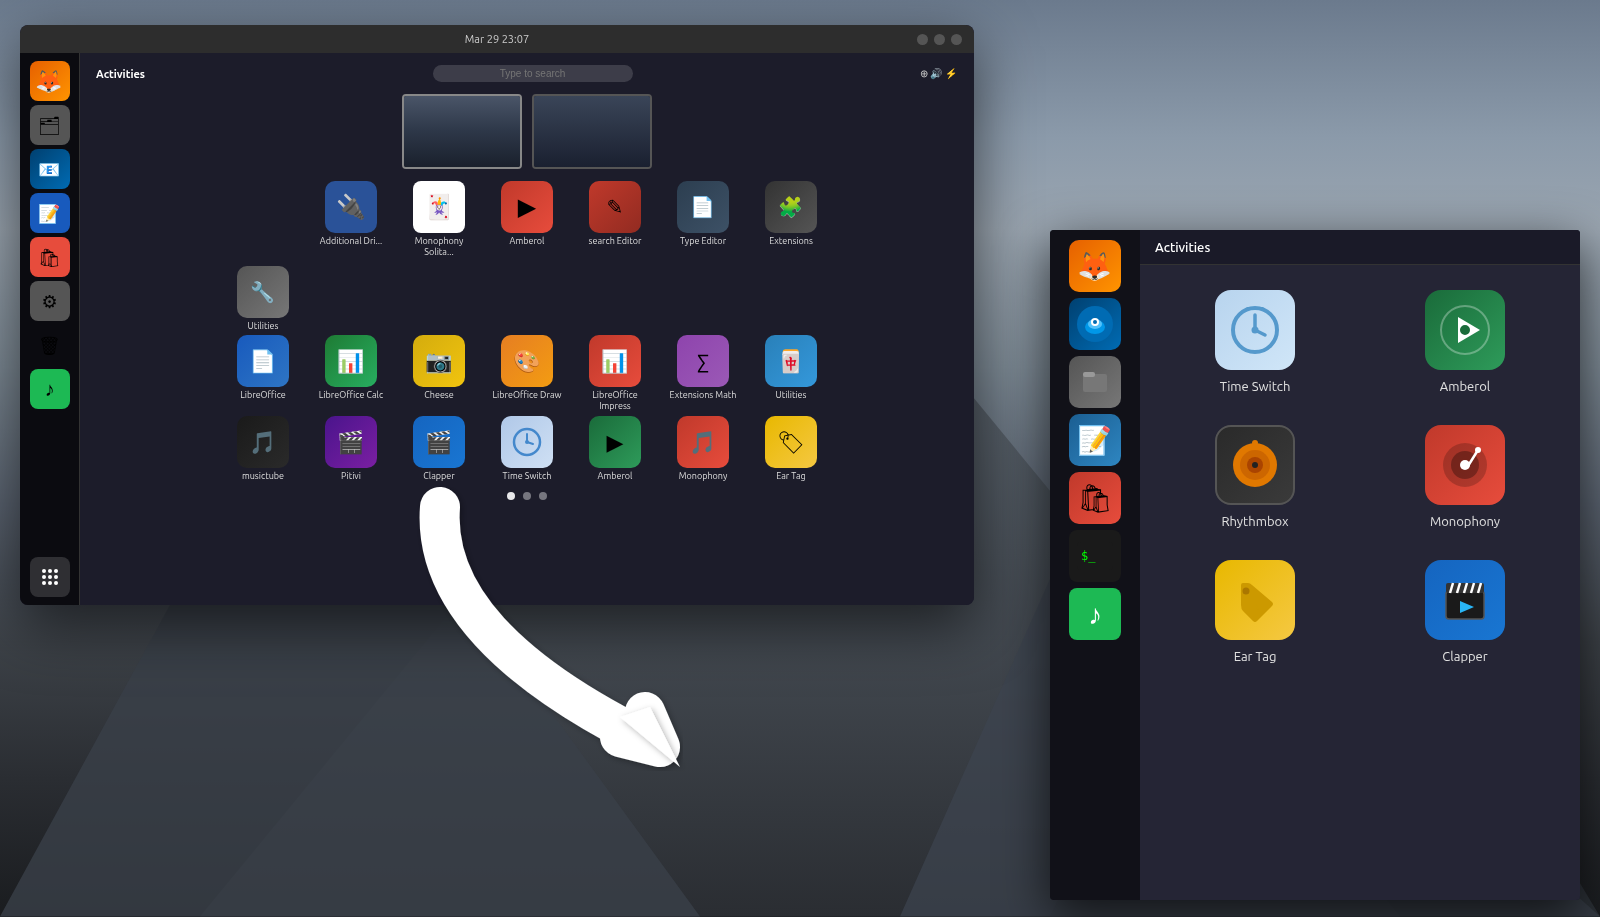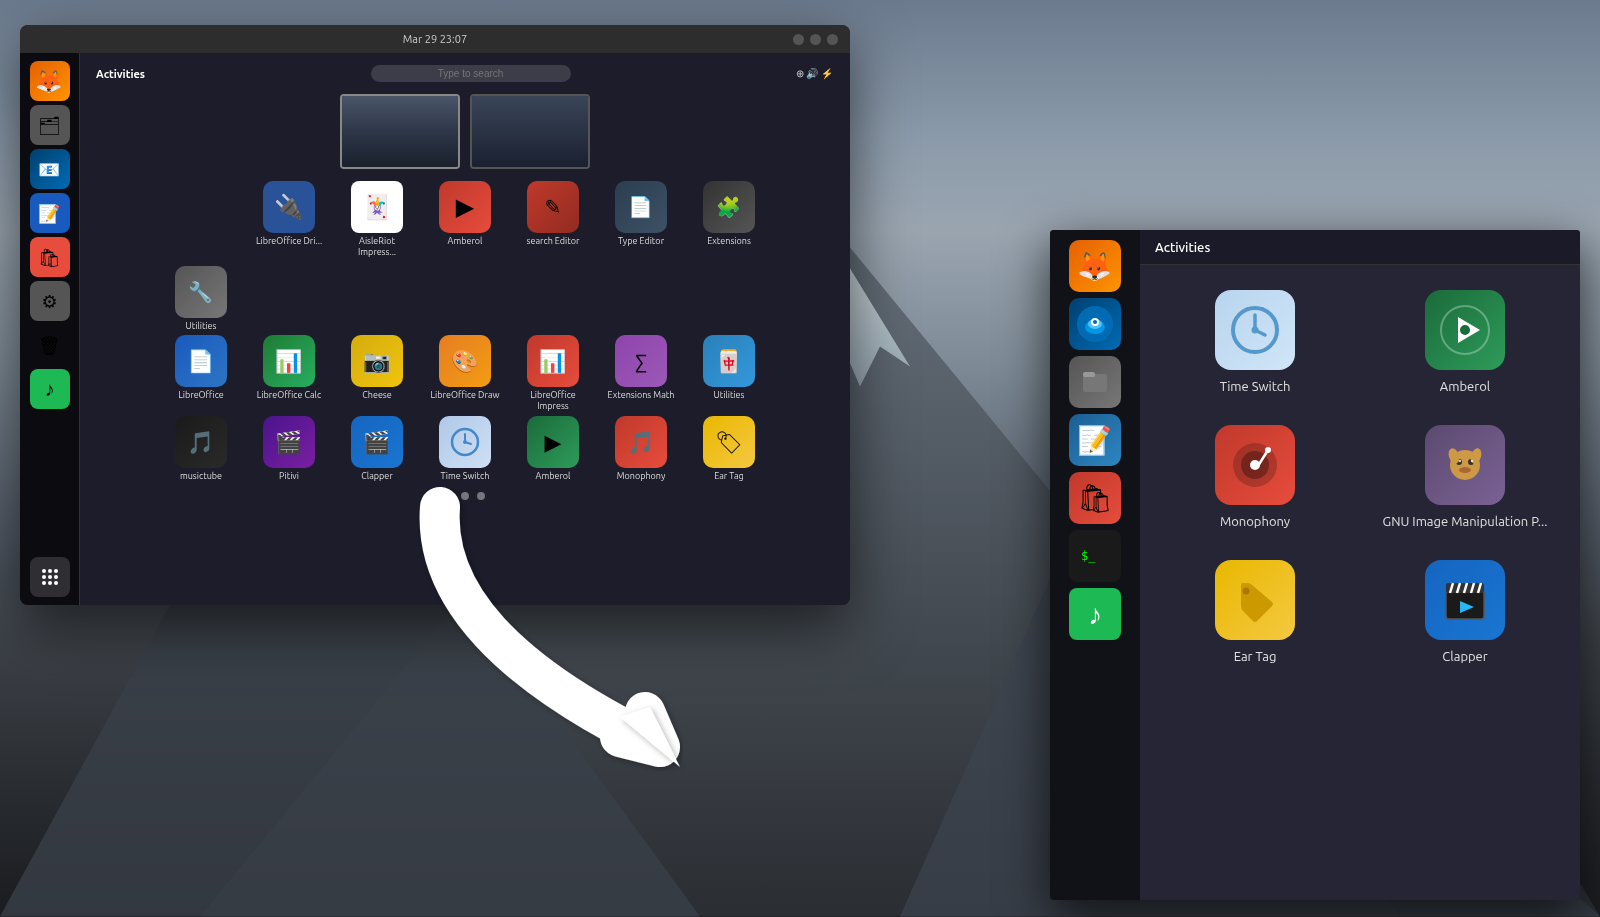--- a/index.html
+++ b/index.html
@@ -29,21 +29,21 @@
       width: 100%;
       height: 80%;
       z-index: 1;
     }
 
     
     .desktop-screenshot {
       position: absolute;
       top: 25px;
       left: 20px;
-      width: 830px;
+      width: 954px;
       height: 580px;
       background: #1a1a2e;
       border-radius: 8px;
       box-shadow: 0 20px 60px rgba(0,0,0,0.6);
       z-index: 10;
       overflow: hidden;
     }
 
     .screenshot-titlebar {
       background: #2d2d2d;
@@ -449,27 +449,27 @@
           <div class="thumb-inner" style="background:linear-gradient(180deg,#3a4558 0%,#1a2030 100%)"></div>
         </div>
       </div>
 
       <div class="app-grid">
 
         <div class="app-item">
           <div class="app-icon-box ic-circuit">
               <span style="font-size:24px;">🔌</span>
             </div>
-          <span class="app-label">LibreOffice Dri...</span>
+          <span class="app-label">Additional Dri...</span>
         </div>
         <div class="app-item">
           <div class="app-icon-box ic-cards">
               <span style="font-size:24px;">🃏</span>
             </div>
-          <span class="app-label">AisleRiot Impress...</span>
+          <span class="app-label">Monophony Solita...</span>
         </div>
         <div class="app-item">
           <div class="app-icon-box" style="background:linear-gradient(135deg,#c0392b,#e74c3c); border-radius:10px;">
               <span style="font-size:24px;">▶</span>
             </div>
           <span class="app-label">Amberol</span>
         </div>
         <div class="app-item">
           <div class="app-icon-box" style="background:linear-gradient(135deg,#c0392b,#922b21); border-radius:10px;">
               <span style="font-size:20px;">✎</span>
@@ -680,53 +680,49 @@
         <div class="activities-app-icon" style="background:linear-gradient(135deg,#1a6b3a,#2e9b5a);">
           <svg width="54" height="54" viewBox="0 0 54 54">
             <circle cx="27" cy="27" r="24" fill="none" stroke="rgba(255,255,255,0.3)" stroke-width="2"></circle>
             <polygon points="20,14 42,27 20,40" fill="white"></polygon>
             <circle cx="27" cy="27" r="6" fill="#1a6b3a" stroke="white" stroke-width="2"></circle>
           </svg>
         </div>
         <span class="activities-app-label">Amberol</span>
       </div>
 
+      <div class="activities-app-item">
+        <div class="activities-app-icon" style="background:linear-gradient(135deg,#2a2a2a,#3a3a3a); border: 2px solid #555;">
+          <svg width="54" height="54" viewBox="0 0 54 54">
+
+            <circle cx="27" cy="27" r="22" fill="#e07800"></circle>
+            <circle cx="27" cy="27" r="15" fill="#cc6600"></circle>
+            <circle cx="27" cy="27" r="8" fill="#aa4400"></circle>
+            <circle cx="27" cy="27" r="3" fill="#222"></circle>
+
+            <circle cx="27" cy="5" r="3" fill="#e07800"></circle>
+          </svg>
+        </div>
+        <span class="activities-app-label">Rhythmbox</span>
+      </div>
 
       <div class="activities-app-item">
         <div class="activities-app-icon" style="background:linear-gradient(135deg,#c0392b,#e74c3c);">
           <svg width="54" height="54" viewBox="0 0 54 54">
             <circle cx="27" cy="27" r="22" fill="rgba(0,0,0,0.2)"></circle>
             <circle cx="27" cy="27" r="14" fill="rgba(0,0,0,0.3)"></circle>
             <circle cx="27" cy="27" r="5" fill="white"></circle>
 
             <line x1="40" y1="12" x2="30" y2="28" stroke="white" stroke-width="2.5" stroke-linecap="round"></line>
             <circle cx="40" cy="12" r="3" fill="white"></circle>
           </svg>
         </div>
         <span class="activities-app-label">Monophony</span>
       </div>
 
-      <div class="activities-app-item">
-        <div class="activities-app-icon" style="background:linear-gradient(135deg,#5c4a6e,#7a6295);">
-          <svg width="54" height="54" viewBox="0 0 54 54">
-
-            <circle cx="27" cy="27" r="15" fill="#cc9944"></circle>
-            <circle cx="21" cy="24" r="3" fill="#333"></circle>
-            <circle cx="33" cy="24" r="3" fill="#333"></circle>
-            <ellipse cx="27" cy="32" rx="6" ry="3" fill="#aa6633"></ellipse>
-
-            <ellipse cx="16" cy="18" rx="5" ry="8" fill="#cc9944" transform="rotate(-20,16,18)"></ellipse>
-            <ellipse cx="38" cy="18" rx="5" ry="8" fill="#cc9944" transform="rotate(20,38,18)"></ellipse>
-
-            <circle cx="22" cy="23" r="1" fill="white"></circle>
-            <circle cx="34" cy="23" r="1" fill="white"></circle>
-          </svg>
-        </div>
-        <span class="activities-app-label">GNU Image Manipulation P...</span>
-      </div>
 
       <div class="activities-app-item">
         <div class="activities-app-icon" style="background:linear-gradient(135deg,#e8b800,#f5c842);">
           <svg width="54" height="54" viewBox="0 0 54 54">
 
             <path d="M 15 10 L 15 10 Q 13 10 13 12 L 13 32 Q 13 36 15 38 L 25 48 Q 27 50 29 48 L 44 33 Q 46 31 44 29 L 24 12 Q 22 10 20 10 Z" fill="#cc9900"></path>
             <circle cx="18" cy="18" r="3.5" fill="#aa7700"></circle>
 
             <text x="25" y="38" fill="#cc9900" font-size="14">♪</text>
           </svg>

